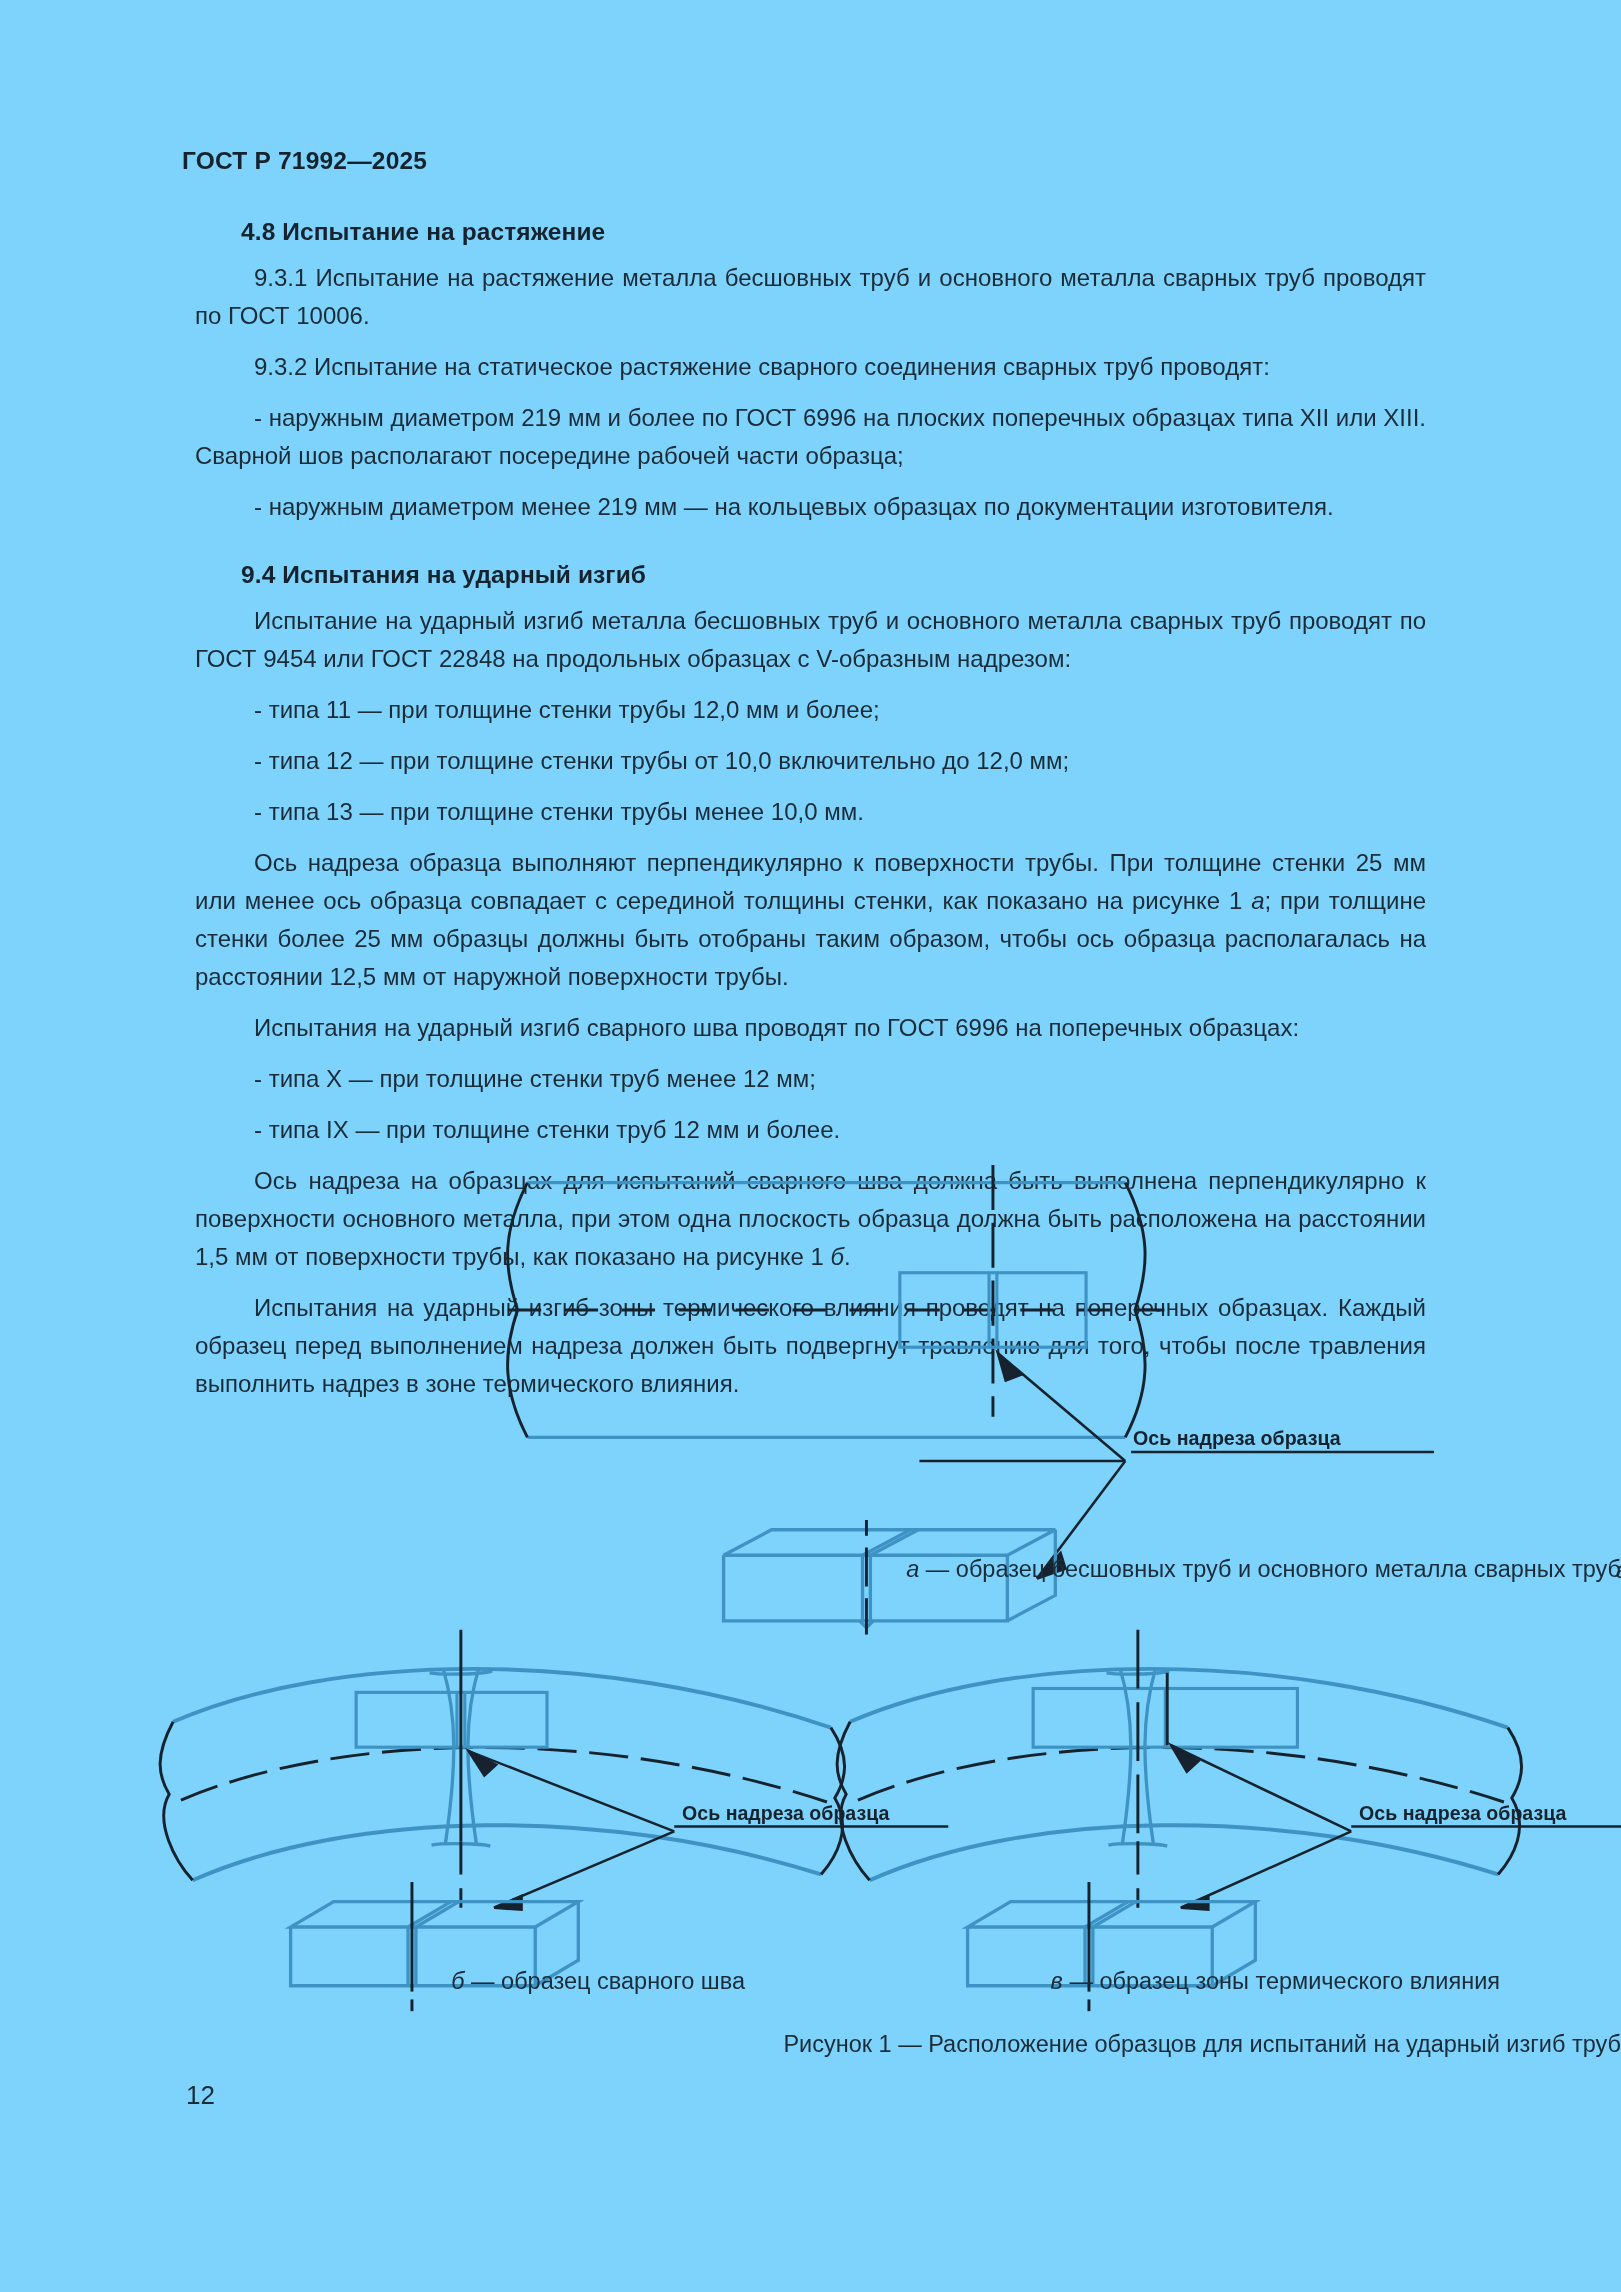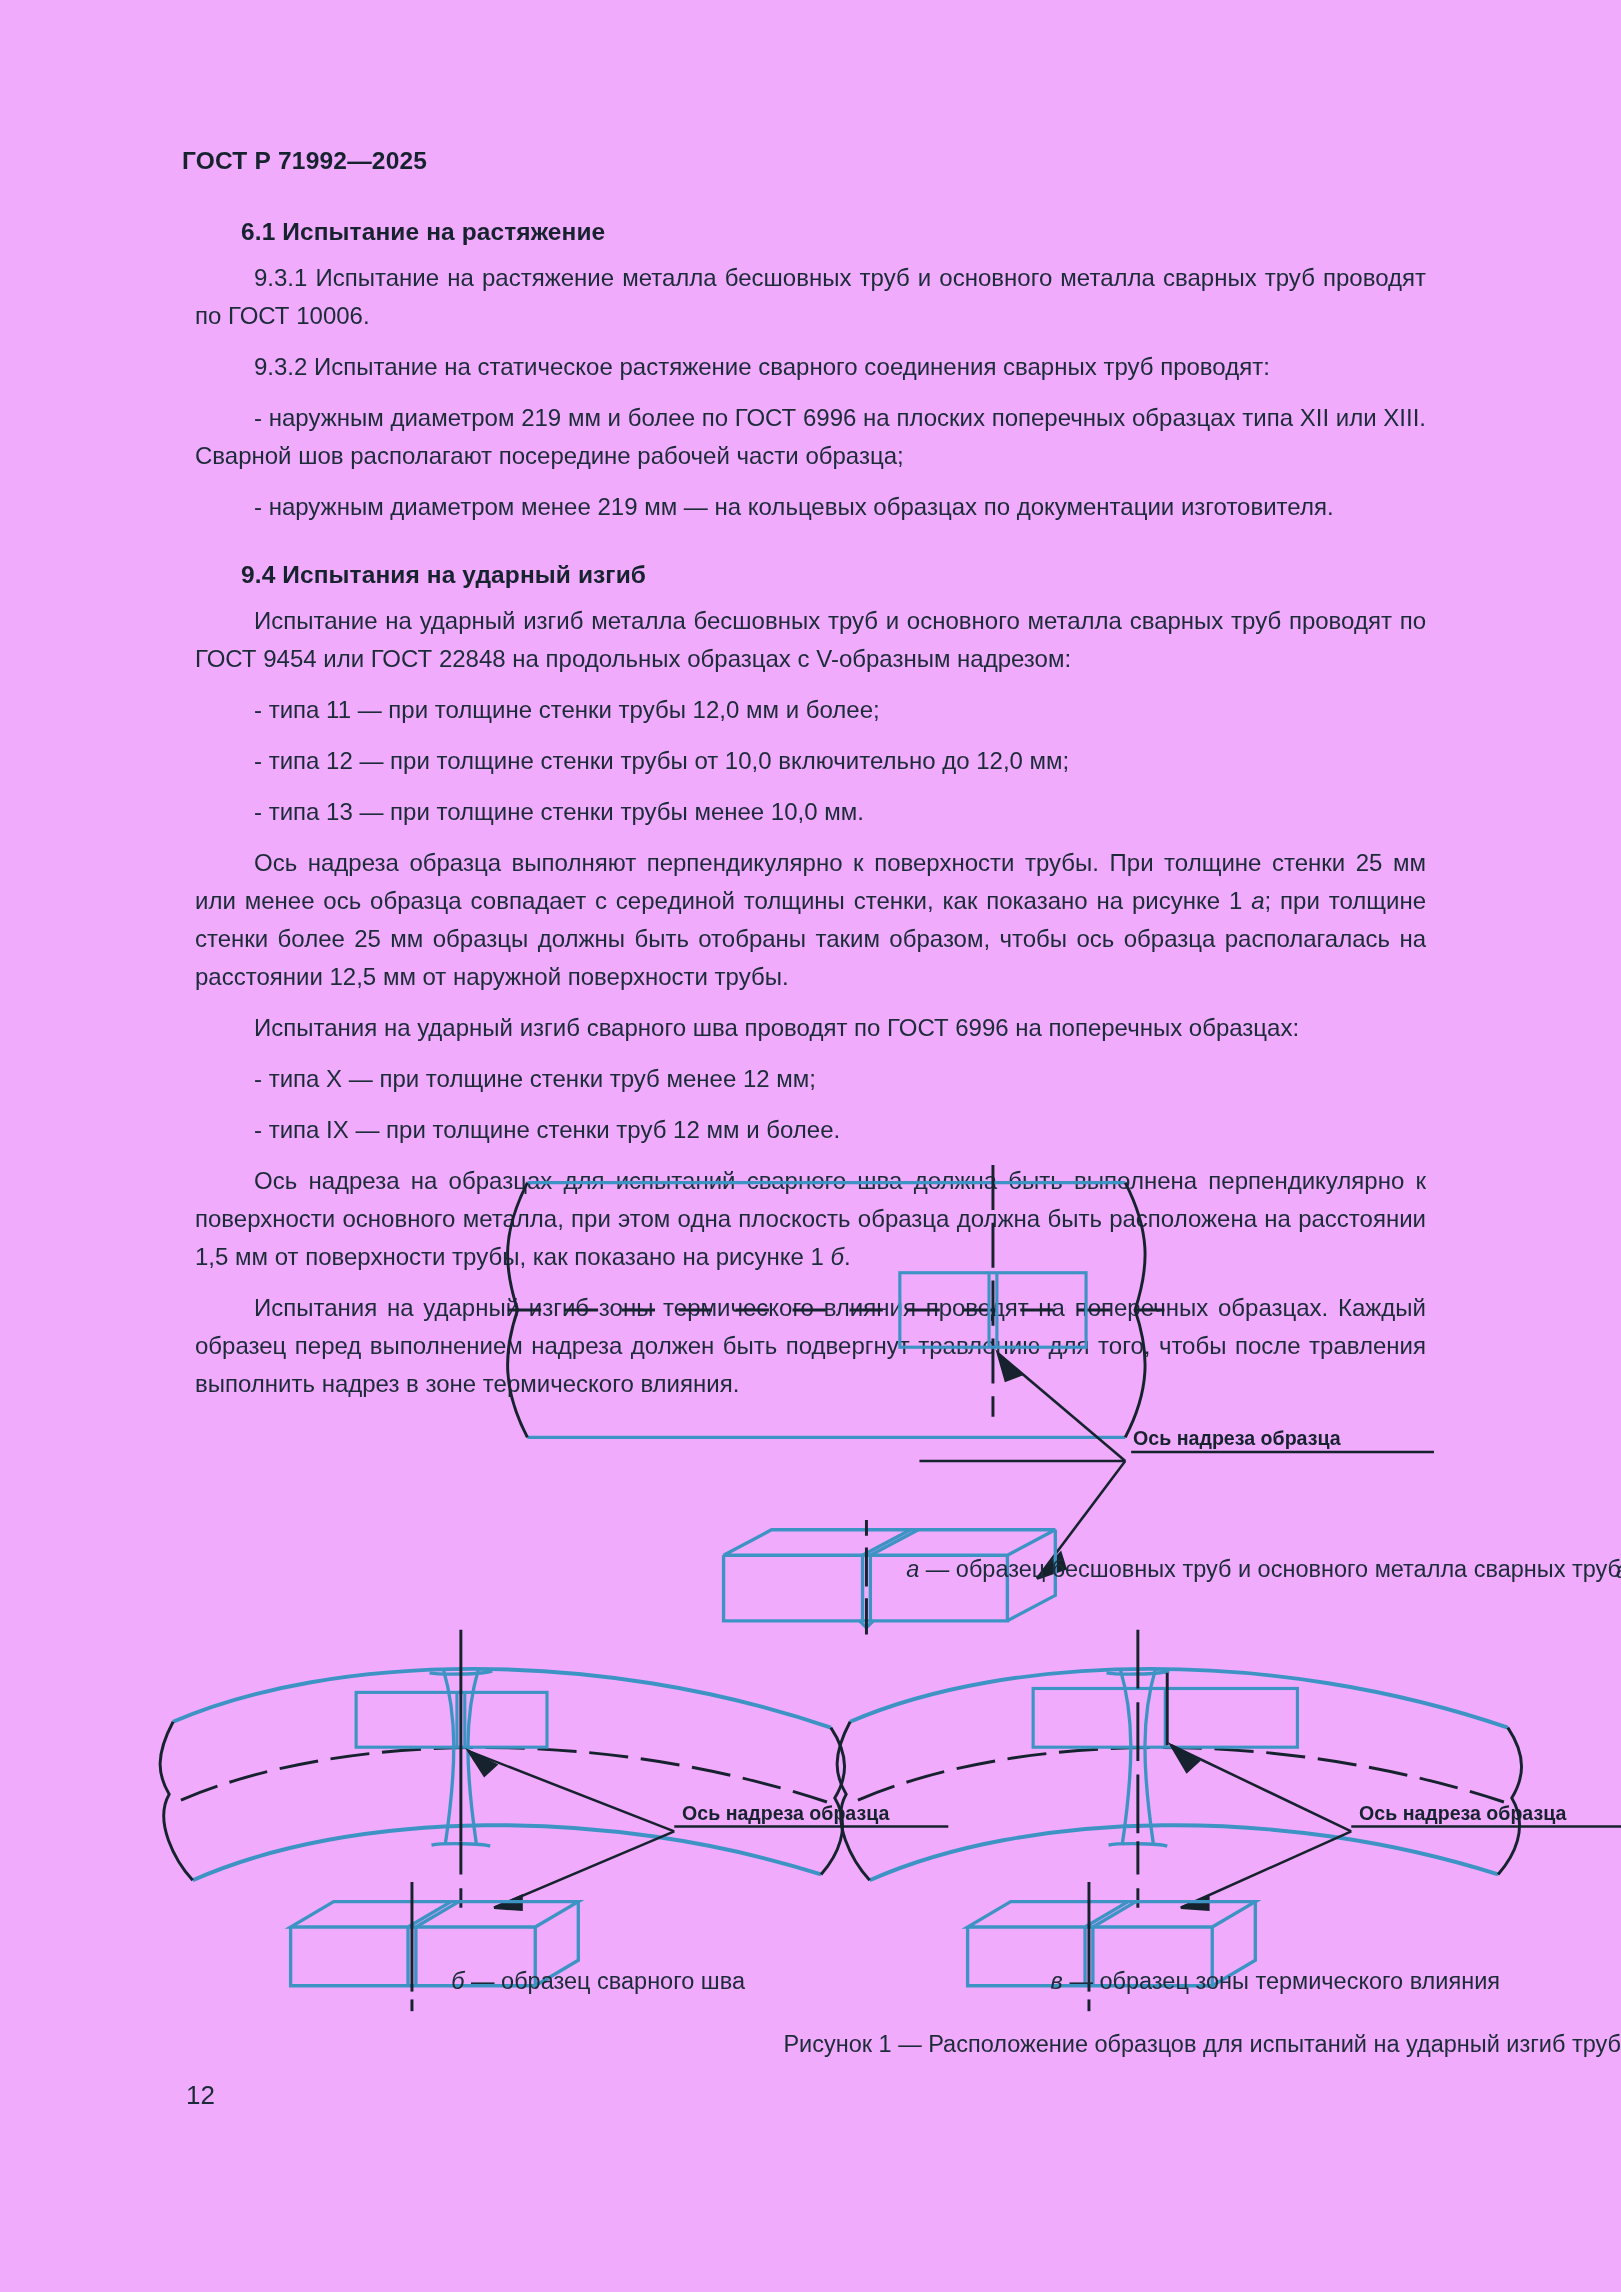--- a/index.html
+++ b/index.html
@@ -8,21 +8,21 @@
     width:1621px;height:2293px;
     background:#eaecec;
     font-family:"Liberation Sans", sans-serif;
     color:#1b2b38;
     overflow:hidden;
     position:relative;
   }
   .page{
     position:absolute;
     left:0;top:0;width:1621px;height:2293px;
-    background:#f0abfc;
+    background:#7dd3fc;
   }
 
   
   .hdr{
     position:absolute;
     left:182px; top:147px;
     font-size:24.5px;
     font-weight:bold;
     letter-spacing:0.2px;
     color:#16232e;
@@ -94,21 +94,21 @@
 </style>
 </head>
 <body>
 
 <div class="page">
 
   <div class="hdr">ГОСТ Р 71992—2025</div>
 
   <div class="col">
 
-    <h3 class="sect gap-after">6.1  Испытание на растяжение</h3>
+    <h3 class="sect gap-after">4.8  Испытание на растяжение</h3>
 
     <p class="body ind">9.3.1  Испытание на растяжение металла бесшовных труб и основного металла сварных труб проводят по ГОСТ 10006.</p>
     <p class="body ind nojust">9.3.2  Испытание на статическое растяжение сварного соединения сварных труб проводят:</p>
     <p class="body dash">- наружным диаметром 219 мм и более по ГОСТ 6996 на плоских поперечных образцах типа XII или XIII. Сварной шов располагают посередине рабочей части образца;</p>
     <p class="body dash nojust">- наружным диаметром менее 219 мм — на кольцевых образцах по документации изготовителя.</p>
 
     <h3 class="sect gap-before gap-after" style="margin-top:35px;">9.4  Испытания на ударный изгиб</h3>
 
     <p class="body ind">Испытание на ударный изгиб металла бесшовных труб и основного металла сварных труб проводят по ГОСТ 9454 или ГОСТ 22848 на продольных образцах с V-образным надрезом:</p>
     <p class="body dash nojust">- типа 11 — при толщине стенки трубы 12,0 мм и более;</p>

